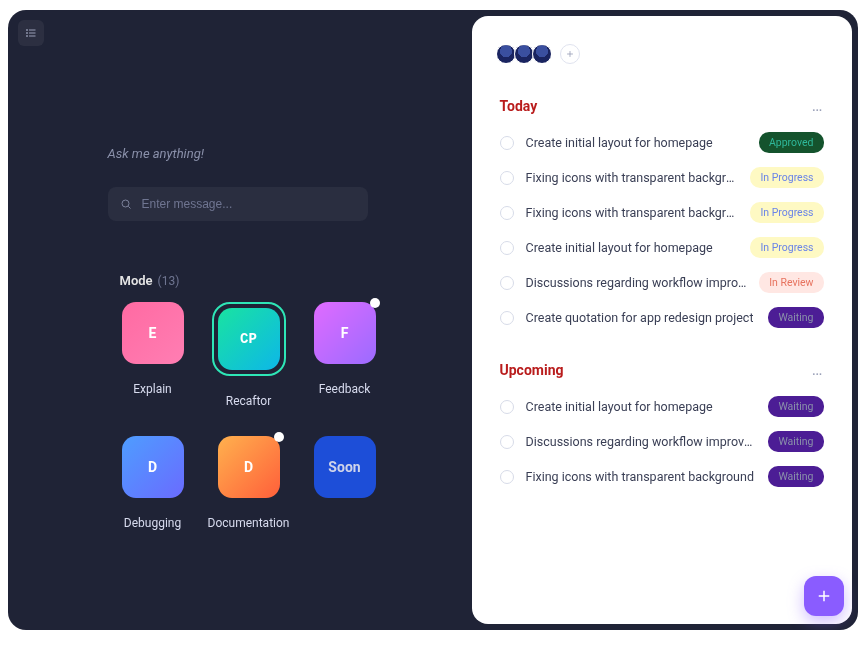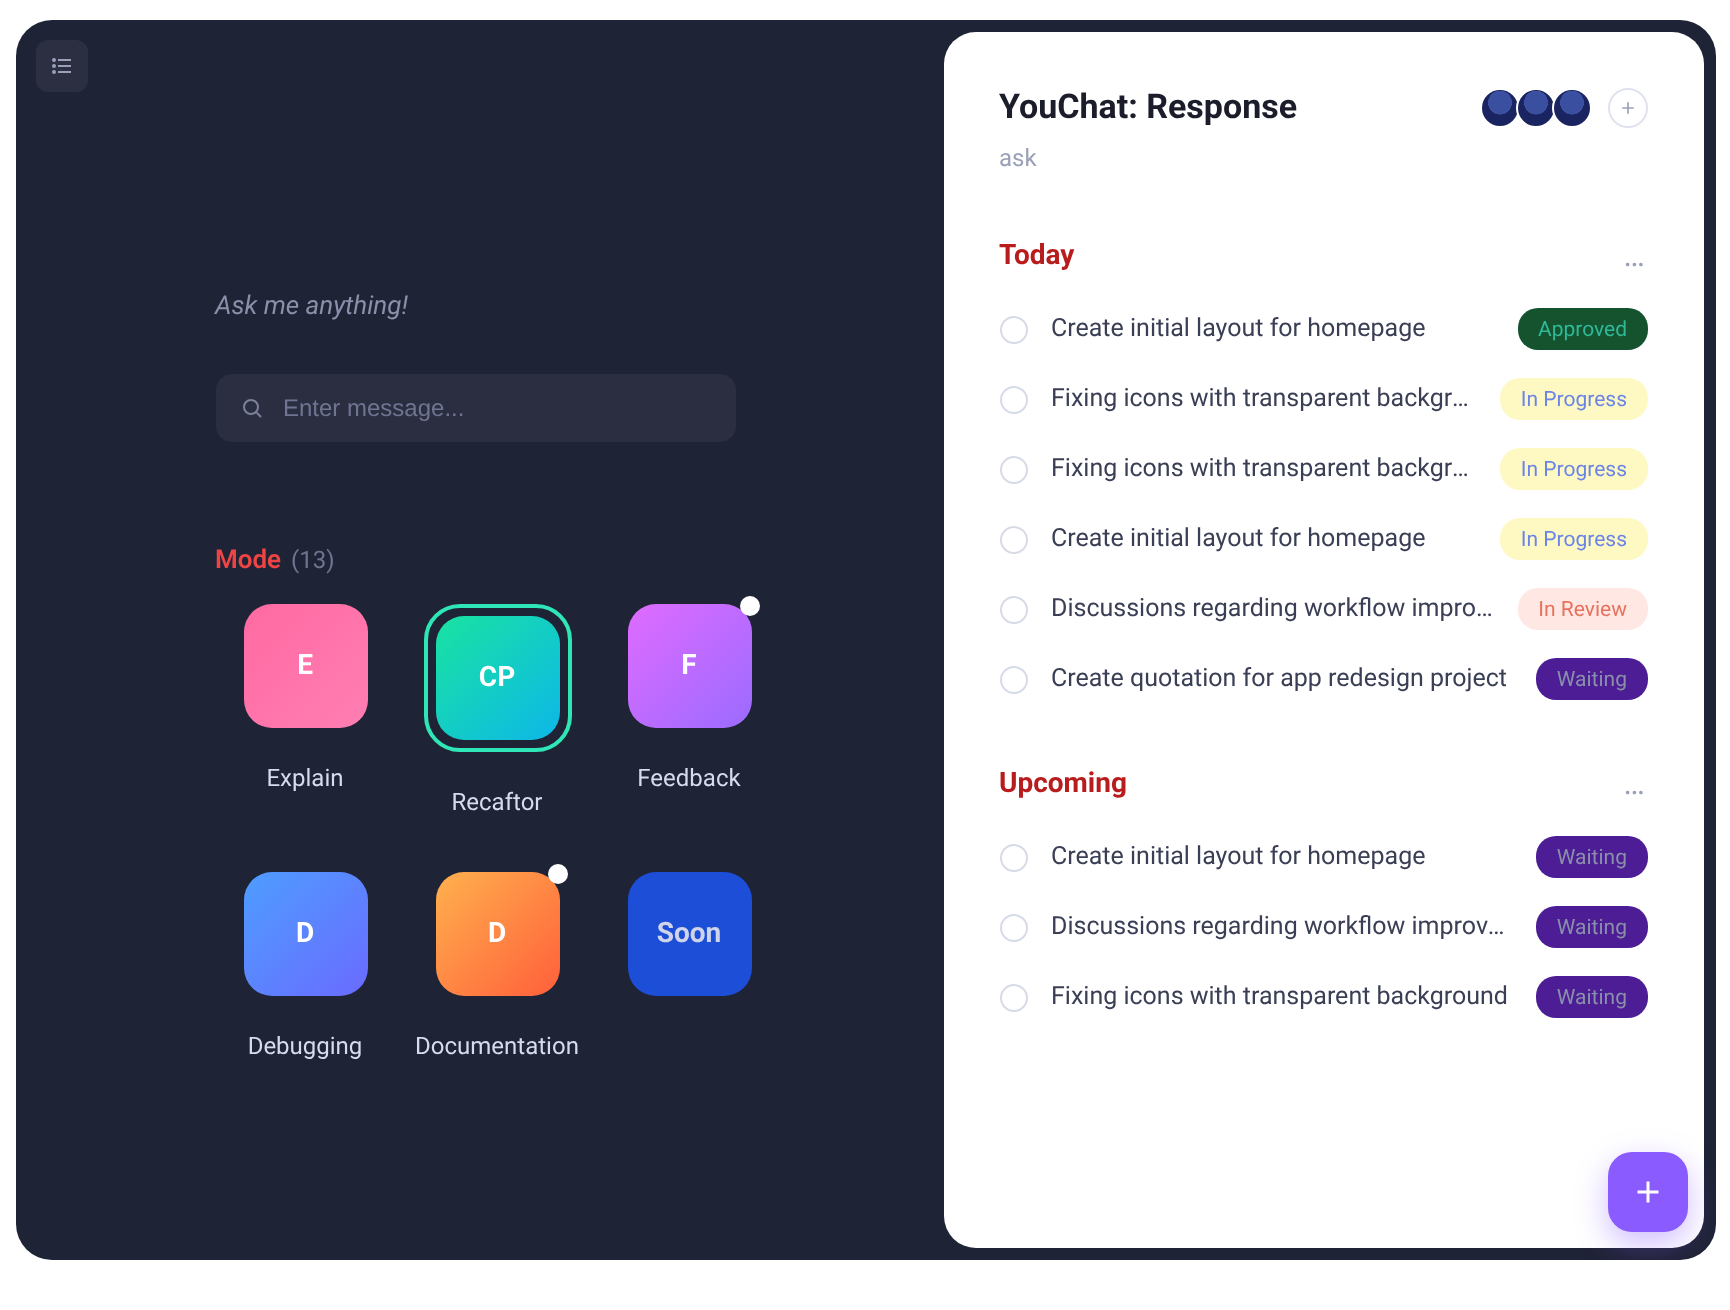--- a/index.html
+++ b/index.html
@@ -11,33 +11,33 @@
 
   .left-pane { position:absolute; top:0; left:0; width:470px; height:100%; padding: 120px 0 0 100px; }
   .app-title { color:#fff; font-size:22px; font-weight:700; }
   .subtitle { color:#8a90aa; font-size:13px; margin-top:16px;font-style:italic; }
   .search { margin-top:26px; width:260px; height:34px; background:rgba(255,255,255,0.05); border-radius:8px; display:flex; align-items:center; padding:0 12px; }
   .search svg { color:#7c829b; }
   .search input { flex:1; background:transparent; border:none; outline:none; color:#bfc5de; font-size:12px; margin-left:10px; }
   .search input::placeholder { color:#6f7591; }
 
   .mode-row { margin-top:52px; display:flex; align-items:baseline; gap:5px; }
-  .mode-label { color:#ef4444; font-size:13px; font-weight:600; }
+  .mode-label { color:#e5e5e5; font-size:13px; font-weight:600;margin-left:12px; }
   .mode-count { color:#6f7591; font-size:12px; }
 
   .cards { margin-top:14px; display:grid; grid-template-columns: repeat(3, 90px); grid-gap:28px 6px; }
   .card-col { width:90px; display:flex; flex-direction:column; align-items:center; }
   .card { width:62px; height:62px; border-radius:14px; display:flex; align-items:center; justify-content:center; color:#fff; font-weight:700; font-size:14px; position:relative; cursor:pointer; }
   .card .dot { position:absolute; top:-4px; right:-4px; width:10px; height:10px; background:#fff; border-radius:50%; }
   .card-col.selected .card-wrap { border:2px solid #2ee6b6; border-radius:18px; padding:4px; }
   .card-wrap { padding:0; }
   .card-label { margin-top:18px; color:#d7dbee; font-size:12px; }
 
   .g-pink   { background: linear-gradient(135deg,#ff6aa2,#ff7eb3); }
-  .g-green  { background: linear-gradient(135deg,#19e3a1,#0db7e8); }
+  .g-green  { background: linear-gradient(135deg,#19e3a1,#0db7e8); font-family: Liberation Mono, monospace; }
   .g-purple { background: linear-gradient(135deg,#e06bff,#9b6bff); }
   .g-blue   { background: linear-gradient(135deg,#4e9dff,#6a6bff); }
   .g-orange { background: linear-gradient(135deg,#ffb14e,#ff5f3a); }
   .g-dark   { background: #1d4ed8; color:#cfd4ea; }
 
   .right-pane { position:absolute; top:6px; right:6px; bottom:6px; width:380px; background:#fff; border-radius:16px; padding:28px 28px 20px 28px; overflow:auto; }
   .rp-header { display:flex; align-items:flex-start; justify-content:space-between; }
   .rp-title { font-size:17px; font-weight:700; color:#1b1d2a; }
   .rp-sub { font-size:12px; color:#9aa0b8; margin-top:8px; }
   .avatars { display:flex; align-items:center; gap:2px; }
@@ -144,24 +144,20 @@
             <div class="card g-dark">
               <span>Soon</span>
             </div>
           </div>
         </div>
       </div>
   </div>
 
   <div class="right-pane">
     <div class="rp-header">
-      <div>
-        <div class="rp-title">YouChat: Response</div>
-        <div class="rp-sub">ask</div>
-      </div>
       <div class="avatars">
         <div class="avatar"></div>
         <div class="avatar"></div>
         <div class="avatar"></div>
         <div class="add-btn">
           <svg width="10" height="10" viewBox="0 0 24 24" fill="none" stroke="currentColor" stroke-width="2">
               <line x1="12" y1="5" x2="12" y2="19"></line>
               <line x1="5" y1="12" x2="19" y2="12"></line>
             </svg>
         </div>

